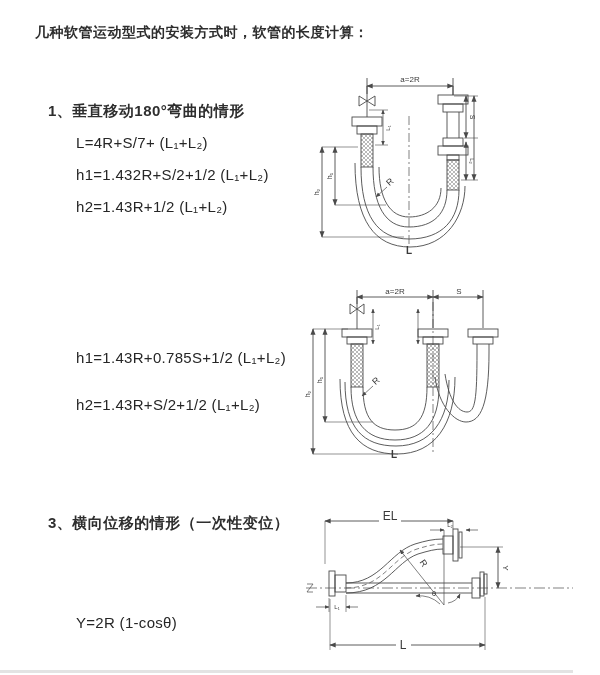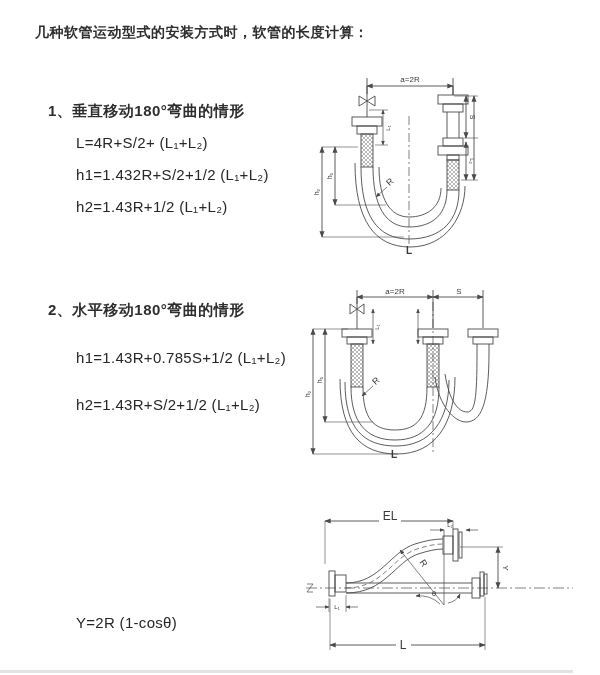--- a/index.html
+++ b/index.html
@@ -13,28 +13,28 @@
   .pageedge{position:absolute;left:0;top:670px;width:600px;height:3px;background:#e3e3e3;}
 </style>
 </head>
 <body>
 
 <div id="page">
 
   <div class="title">几种软管运动型式的安装方式时，软管的长度计算：</div>
 
   <div class="sec-head" style="left:48px;top:102px;">1、垂直移动180°弯曲的情形</div>
-  <div class="formula" style="left:76px;top:134px;">L=4R+S/2+ (L₁+L₂)</div>
+  <div class="formula" style="left:76px;top:134px;">L=4R+S/7+ (L₁+L₂)</div>
   <div class="formula" style="left:76px;top:166px;">h1=1.432R+S/2+1/2 (L₁+L₂)</div>
   <div class="formula" style="left:76px;top:198px;">h2=1.43R+1/2 (L₁+L₂)</div>
 
-  <div class="sec-head" style="left:48px;top:301px;">2、水平移动180°弯曲的情形</div>
   <div class="formula" style="left:76px;top:349px;">h1=1.43R+0.785S+1/2 (L₁+L₂)</div>
   <div class="formula" style="left:76px;top:396px;">h2=1.43R+S/2+1/2 (L₁+L₂)</div>
 
+  <div class="sec-head" style="left:48px;top:514px;">3、横向位移的情形（一次性变位）</div>
   <div class="formula" style="left:76px;top:600px;margin-top:14px;">Y=2R (1-cosθ)</div>
 
   <svg class="dg" style="left:306px;top:68px;" width="285" height="195" viewBox="0 0 285 195">
     <defs>
       <pattern id="hatch" width="4" height="4" patternUnits="userSpaceOnUse">
         <path d="M0,0 L4,4 M4,0 L0,4" stroke="#8a8a8a" stroke-width="0.6"></path>
       </pattern>
       <marker id="ar" viewBox="0 0 10 10" refX="9" refY="5" markerWidth="7" markerHeight="7" orient="auto-start-reverse">
         <path d="M0,1 L10,5 L0,9 Z" fill="#4a4a4a"></path>
       </marker>

